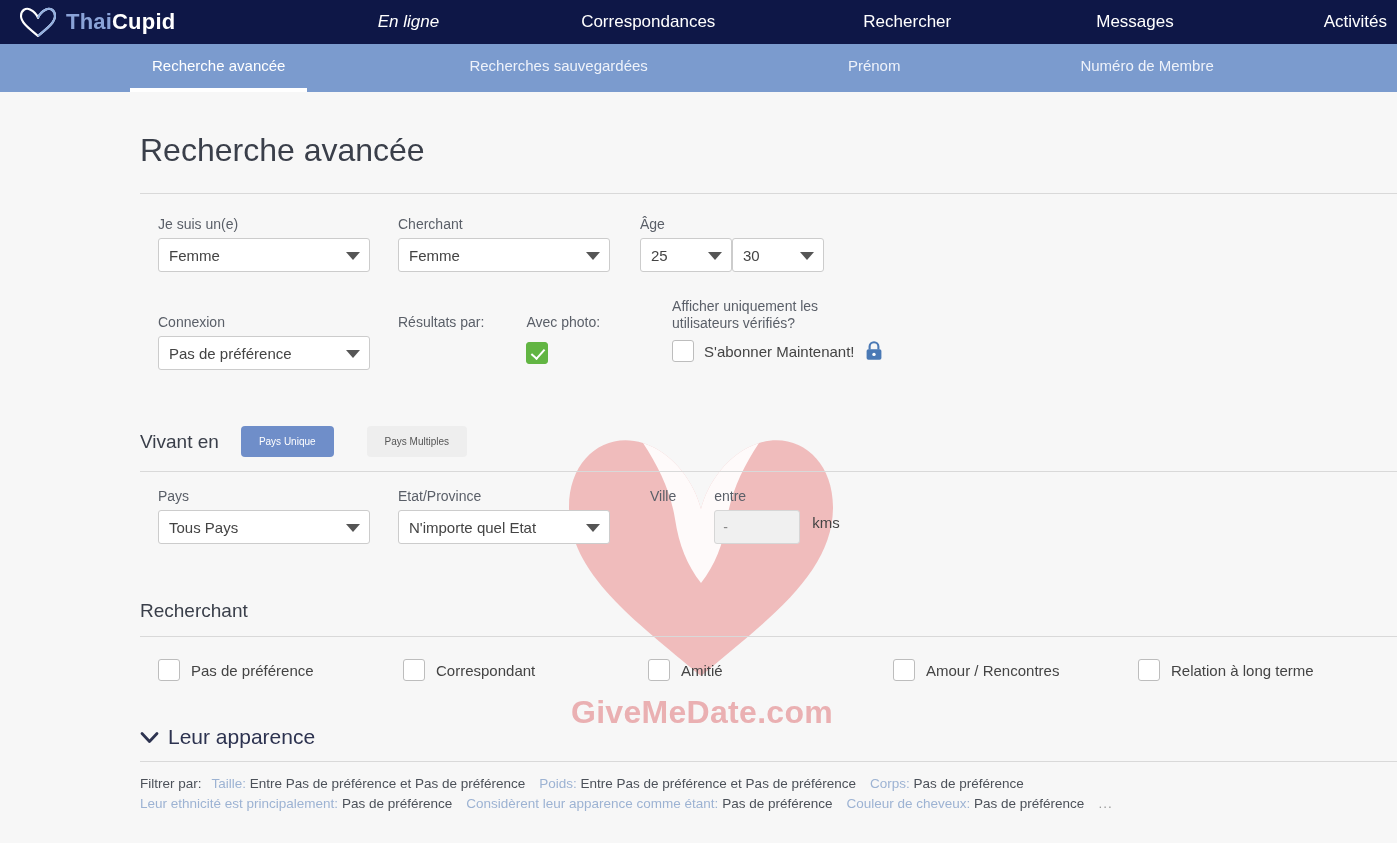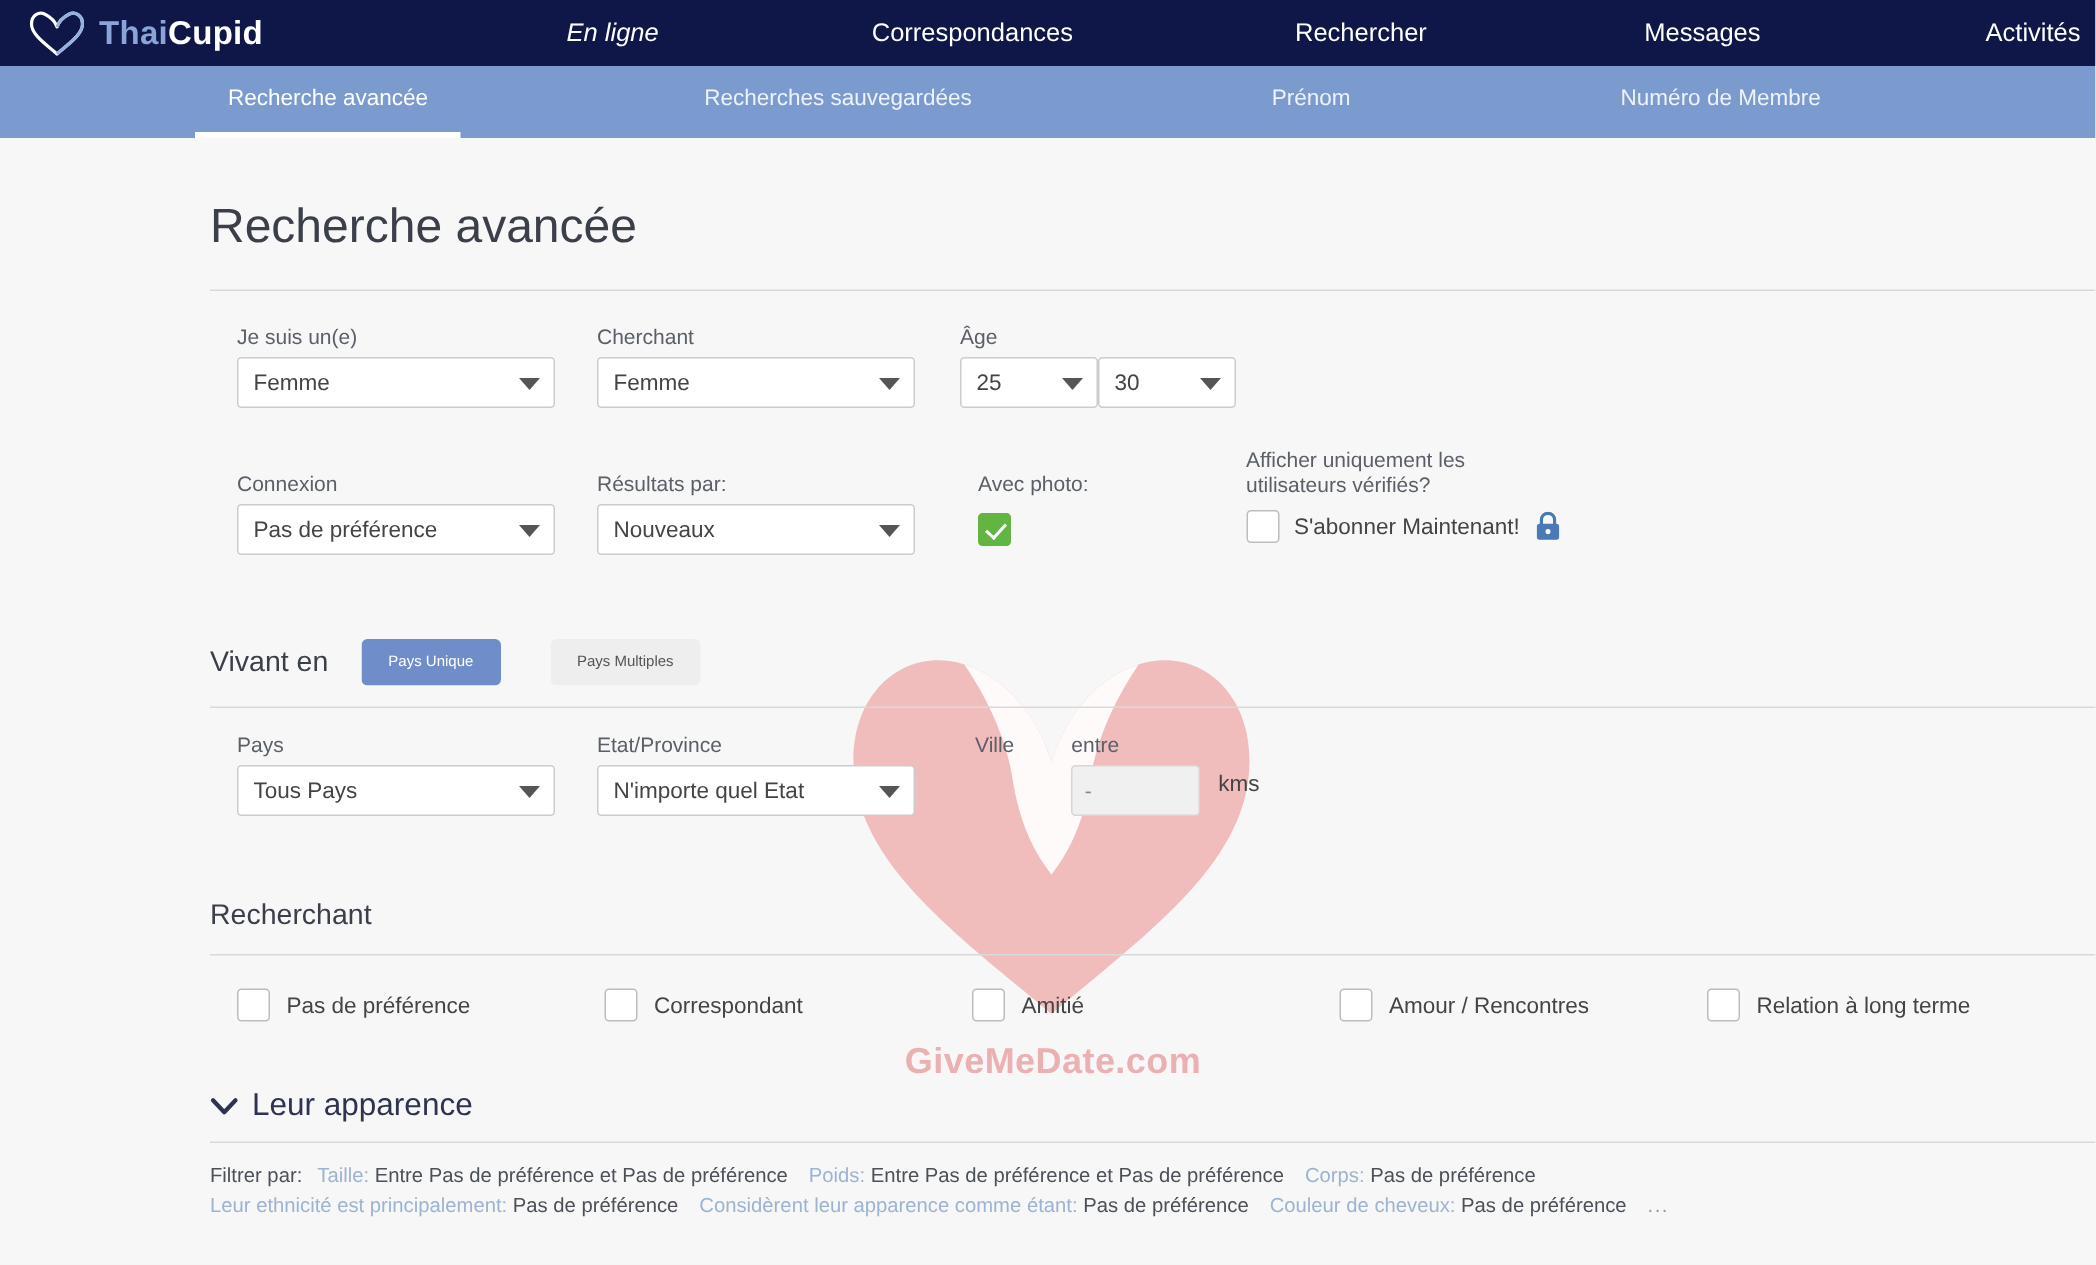--- a/index.html
+++ b/index.html
@@ -53,21 +53,21 @@
   .t3 { margin-left: 160px; }
 
   
   .watermark {
     position: absolute; left: 0; top: 0; width: 1397px; height: 843px;
     pointer-events: none; z-index: 3;
   }
   .wm-heart { position: absolute; left: 567px; top: 433px; width: 268px; height: 245px; }
   .wm-text {
     position: absolute; left: 546px; top: 694px; width: 312px;
-    text-align: center; font-size: 24px; font-weight: 700;
+    text-align: center; font-size: 32px; font-weight: 700;
     color: #eab0b2; letter-spacing: .3px;
   }
 
   
   .content { position: relative; z-index: 4; padding-top: 0; }
   .page-title {
     font-size: 32px; color: #3a3f4a; font-weight: 400;
     margin: 40px 0 0 140px;
   }
   .rule { height: 1px; background: #d9d9d9; margin-top: 24px; }
@@ -245,34 +245,30 @@
       <div class="grp">
         <div class="fieldlabel">Connexion</div>
         <div class="select w-conn">
           <span>Pas de préférence</span>
           <span class="caret"></span>
         </div>
       </div>
 
       <div class="grp" style="margin-left:12px;">
         <div class="fieldlabel">Résultats par:</div>
-        <div class="select w-conn">
-          <span>Nouveaux</span>
-          <span class="caret"></span>
-        </div>
       </div>
 
       <div class="grp" style="margin-left:26px;">
         <div class="fieldlabel">Avec photo:</div>
         <div style="height:34px;display:flex;align-items:center;">
           <span class="checkbox-sq green"></span>
         </div>
       </div>
 
-      <div class="grp" style="margin-left:89px;margin-top:-16px;">
+      <div class="grp" style="margin-left:56px;margin-top:-16px;">
         <div class="twoline">
           <div>Afficher uniquement les</div>
           <div>utilisateurs vérifiés?</div>
         </div>
         <div class="verif-row">
           <span class="checkbox-sq"></span>
           <span class="lbl">S'abonner Maintenant!</span>
           <svg class="lock" viewBox="0 0 18 20">
             <path d="M4.6 8.4 V5.6 a4.4 4.4 0 0 1 8.8 0 V8.4" fill="none" stroke="#4a79b5" stroke-width="2.1"></path>
             <rect x="1.6" y="8.2" width="14.8" height="10.6" rx="1.8" fill="#4a79b5"></rect>

